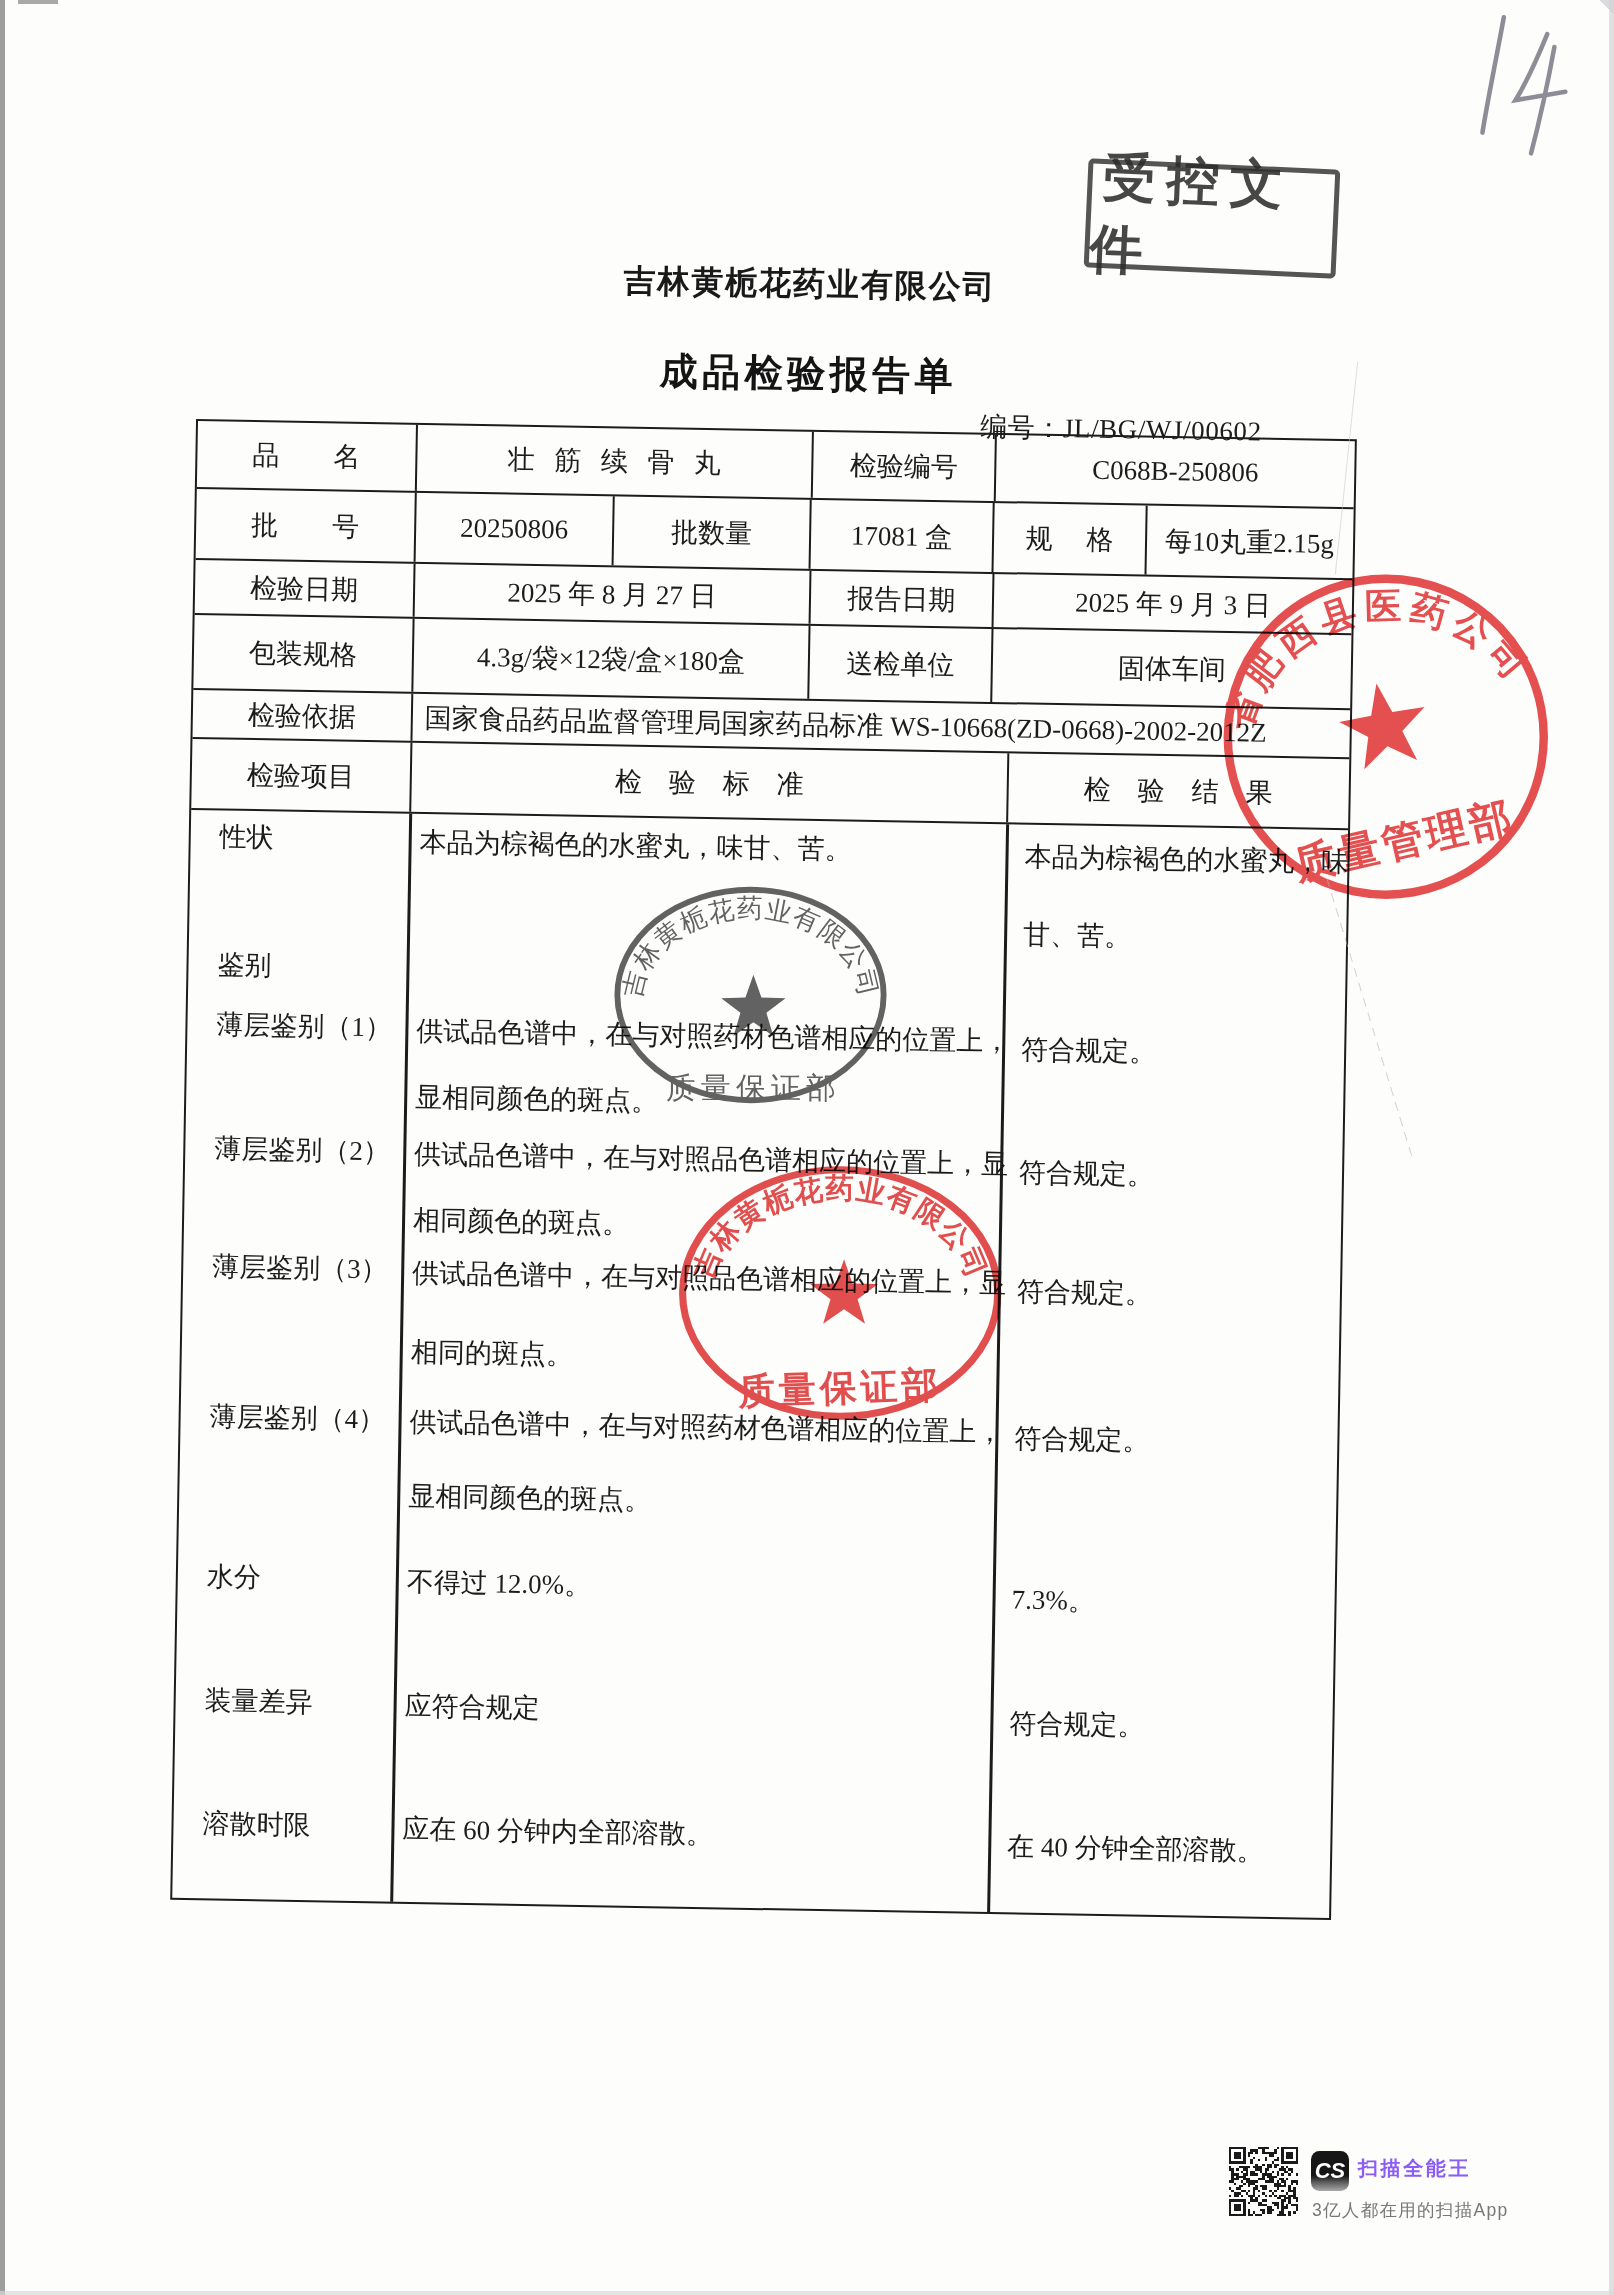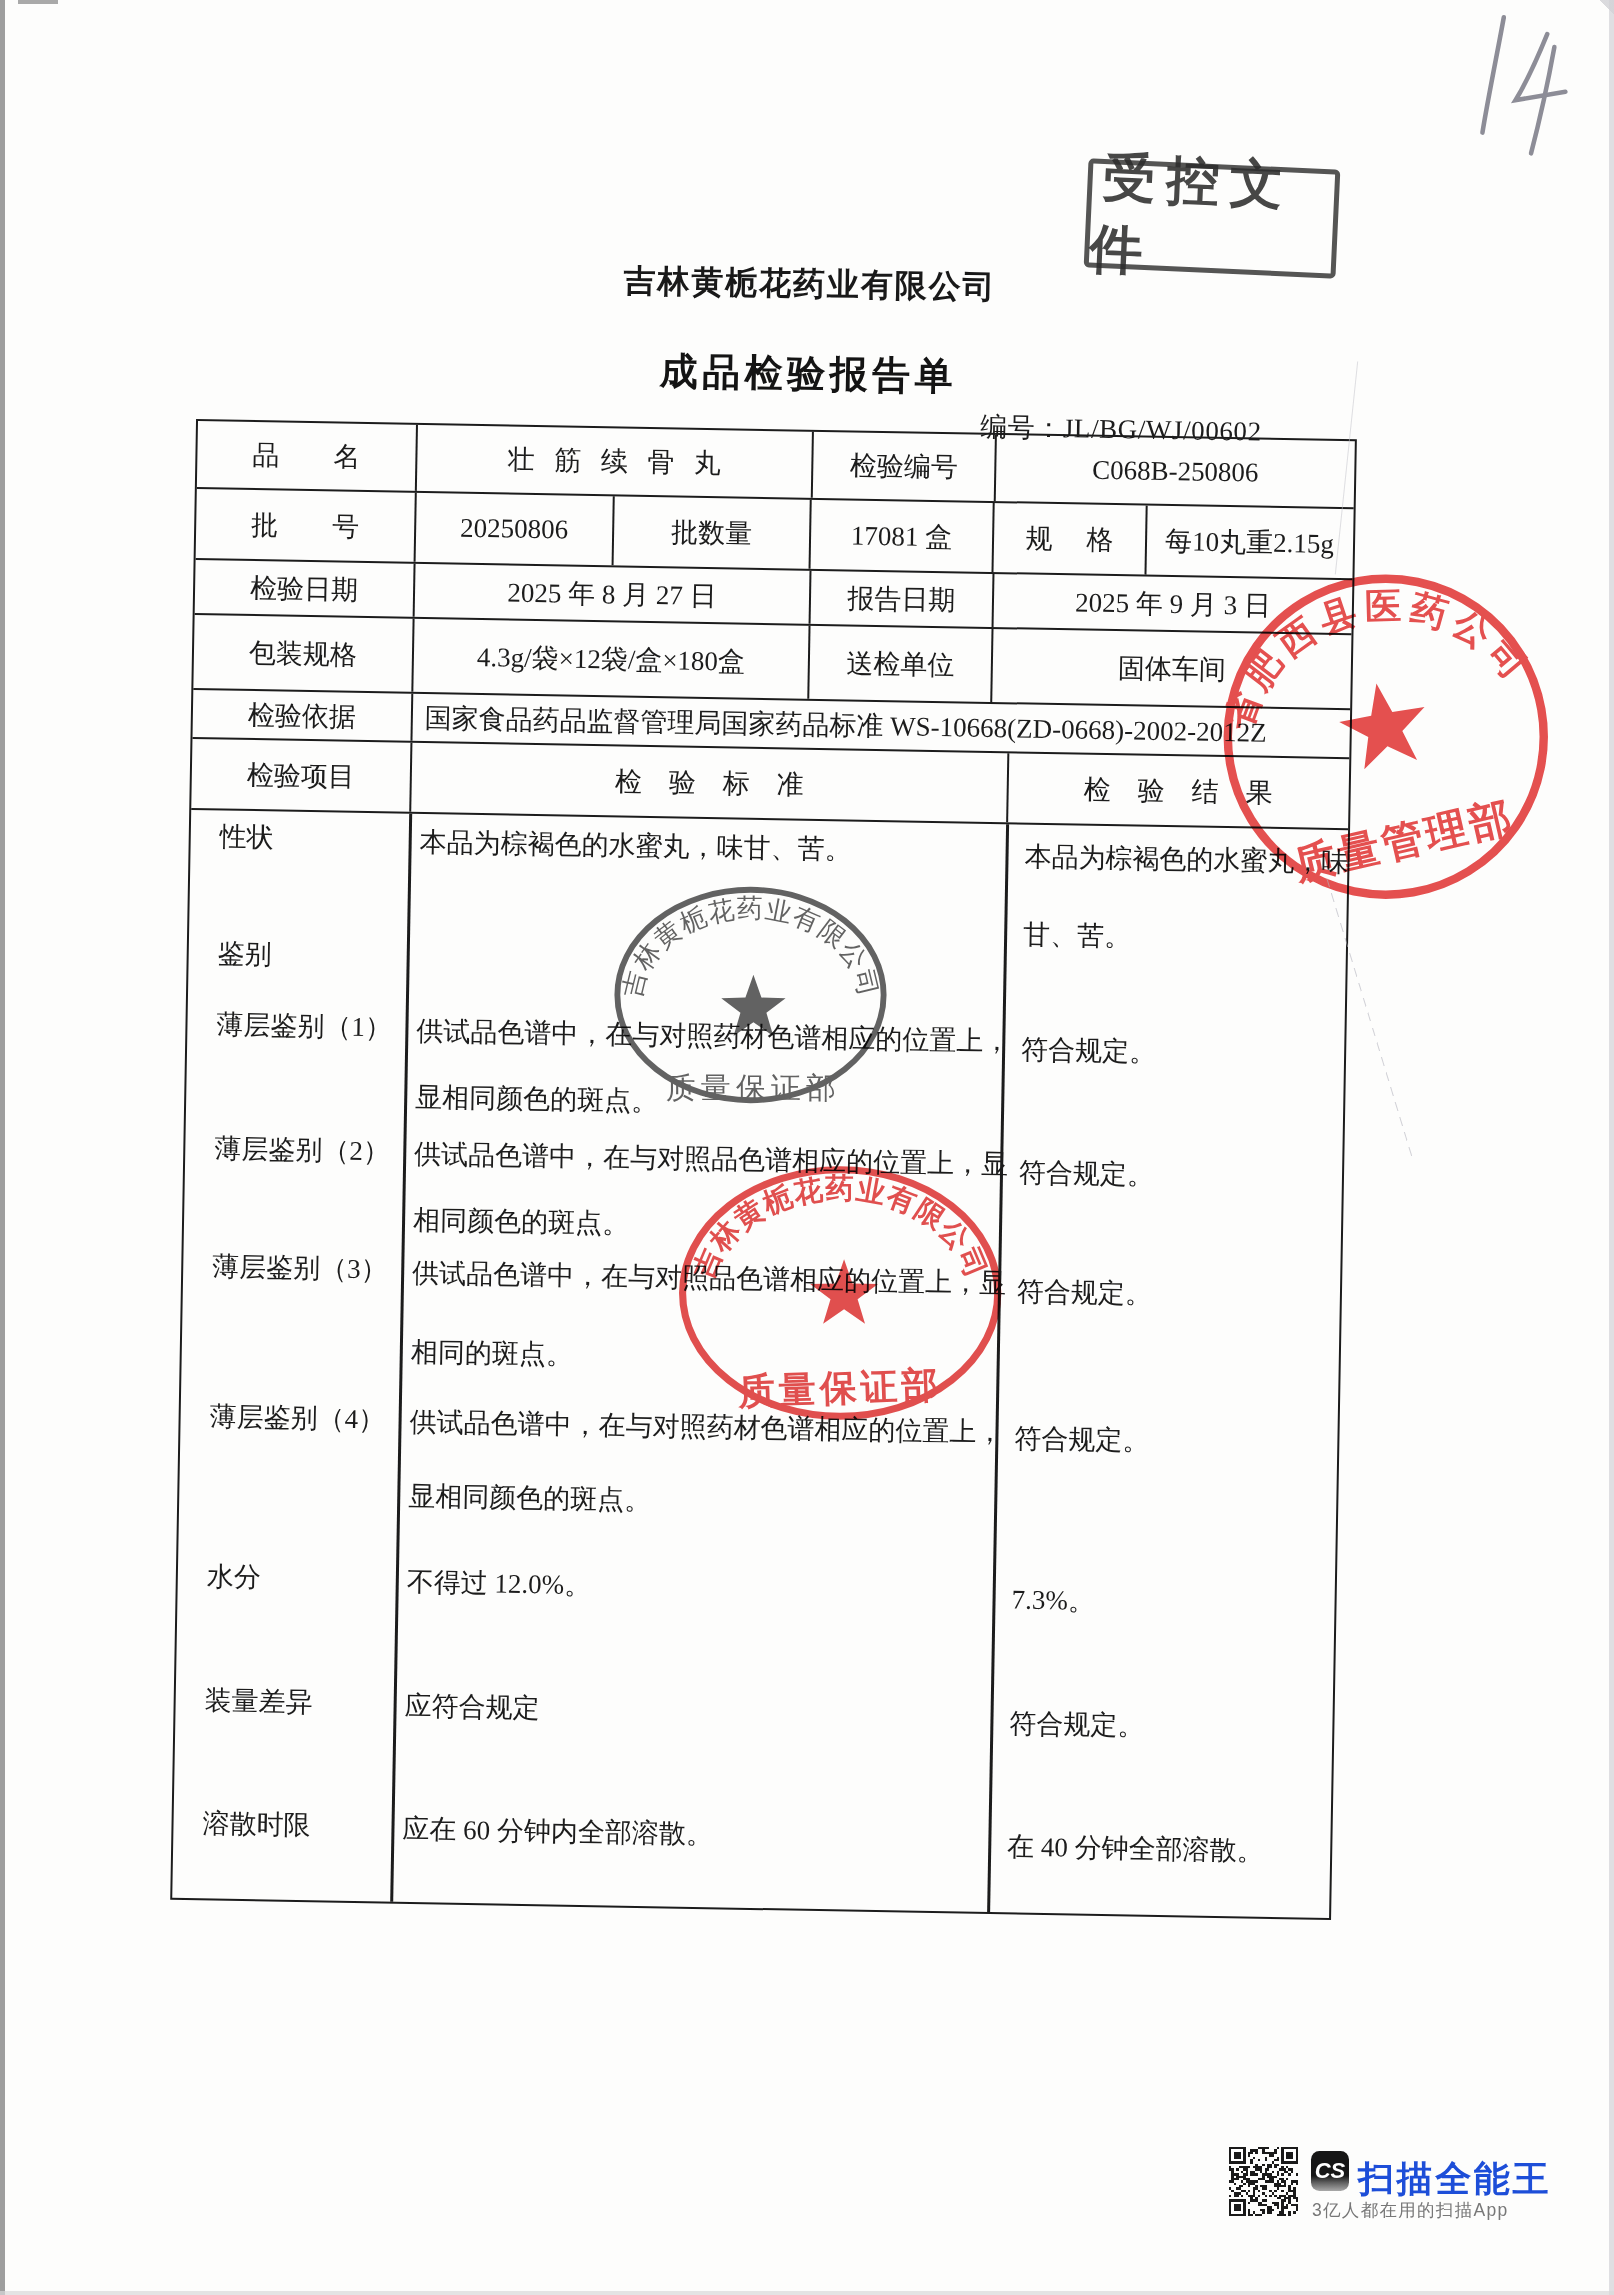--- a/index.html
+++ b/index.html
@@ -47,21 +47,21 @@
   .stamp{ position:absolute; mix-blend-mode:multiply; }
   .stamp svg{ display:block; }
 
   
   .wm-qr{ position:absolute; left:1229px; top:2147px; width:69px; height:69px;}
   .wm-qr svg{ width:100%; height:100%;}
   .cs-logo{ position:absolute; left:1311px; top:2151px; width:38px; height:40px; border-radius:8.4px;
     background:linear-gradient(#161616 62%, #5c5c5c 78%, #a9a9a9); display:flex; align-items:center; justify-content:center;}
   .cs-logo span{ color:#fff; font-family:"Liberation Sans",sans-serif; font-weight:700; font-size:22px; font-style:italic;}
   .wm-name{ position:absolute; left:1358px; top:2155px; font-family:"Liberation Sans",sans-serif;
-    font-size:36px; font-weight:700; color:#1d4ed8; letter-spacing:2.6px; white-space:nowrap;}
+    font-size:20px; font-weight:700; color:#8b5cf6; letter-spacing:2.6px; white-space:nowrap;}
   .wm-slogan{ position:absolute; left:1312px; top:2198px; font-family:"Liberation Sans",sans-serif;
     font-size:17.5px; color:#777; letter-spacing:1.3px; white-space:nowrap;}
 
   
   .edge-left{ position:absolute; left:0; top:0; width:4.5px; height:100%; background:#404040; opacity:.5;}
   .edge-right{ position:absolute; right:0; top:0; width:5.8px; height:100%; background:#cfcfd4; opacity:.65;}
   .edge-bottom{ position:absolute; left:0; bottom:0; width:100%; height:4.5px; background:#d8d8da; opacity:.7;}
   .corner-tr{ position:absolute; right:0; top:0; width:47px; height:47px;
     background:linear-gradient(225deg,#d2d2d6 16%, transparent 17%); opacity:.8;}
   .tick-tl{ position:absolute; left:18px; top:0; width:40px; height:3.9px; background:#555; opacity:.5;}
@@ -128,21 +128,21 @@
 
       <div class="body">
         <div class="vline" style="left:218px"></div>
         <div class="vline" style="left:815px"></div>
 
         <div class="bt n" style="top:7.8px">性状</div>
         <div class="bt s" style="top:10.4px">本品为棕褐色的水蜜丸，味甘、苦。</div>
         <div class="bt r" style="top:14.3px">本品为棕褐色的水蜜丸，味</div>
         <div class="bt r" style="top:92px">甘、苦。</div>
 
-        <div class="bt n" style="top:125px">鉴别</div>
+        <div class="bt n" style="top:136px">鉴别</div>
 
         <div class="bt n" style="top:196px">薄层鉴别（1）</div>
         <div class="bt s" style="top:199px">供试品色谱中，在与对照药材色谱相应的位置上，</div>
         <div class="bt s" style="top:265px">显相同颜色的斑点。</div>
         <div class="bt r" style="top:207px">符合规定。</div>
 
         <div class="bt n" style="top:320px">薄层鉴别（2）</div>
         <div class="bt s" style="top:322px">供试品色谱中，在与对照品色谱相应的位置上，显</div>
         <div class="bt s" style="top:388px">相同颜色的斑点。</div>
         <div class="bt r" style="top:330px">符合规定。</div>

